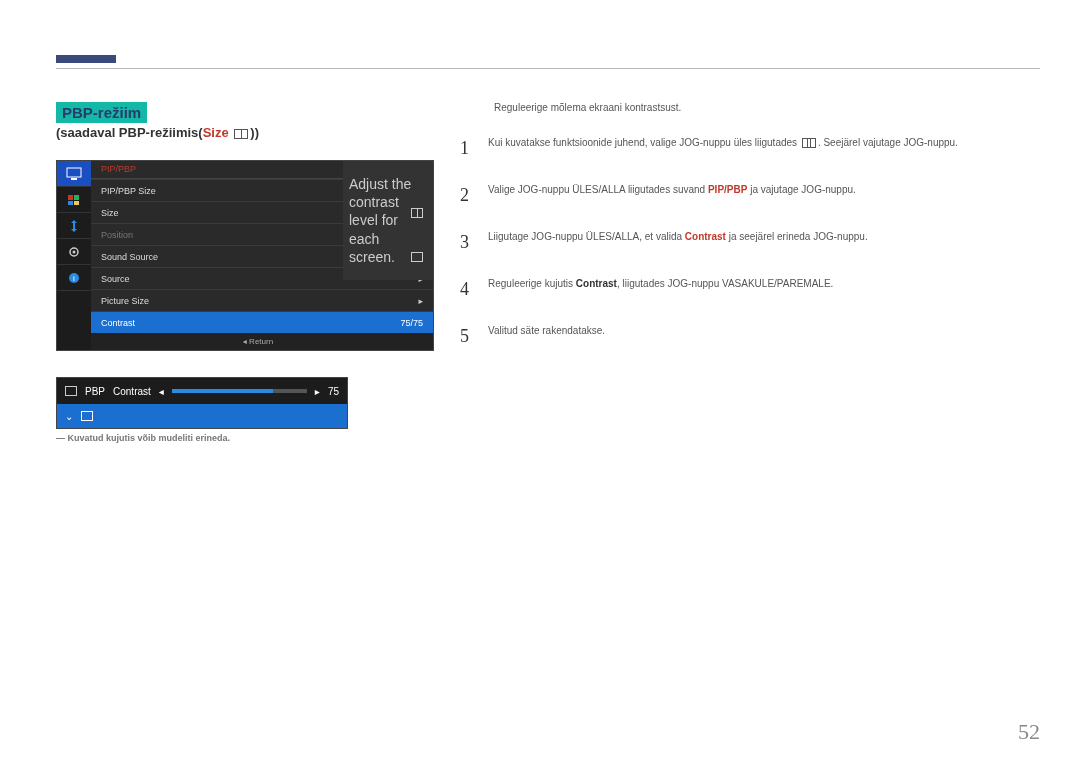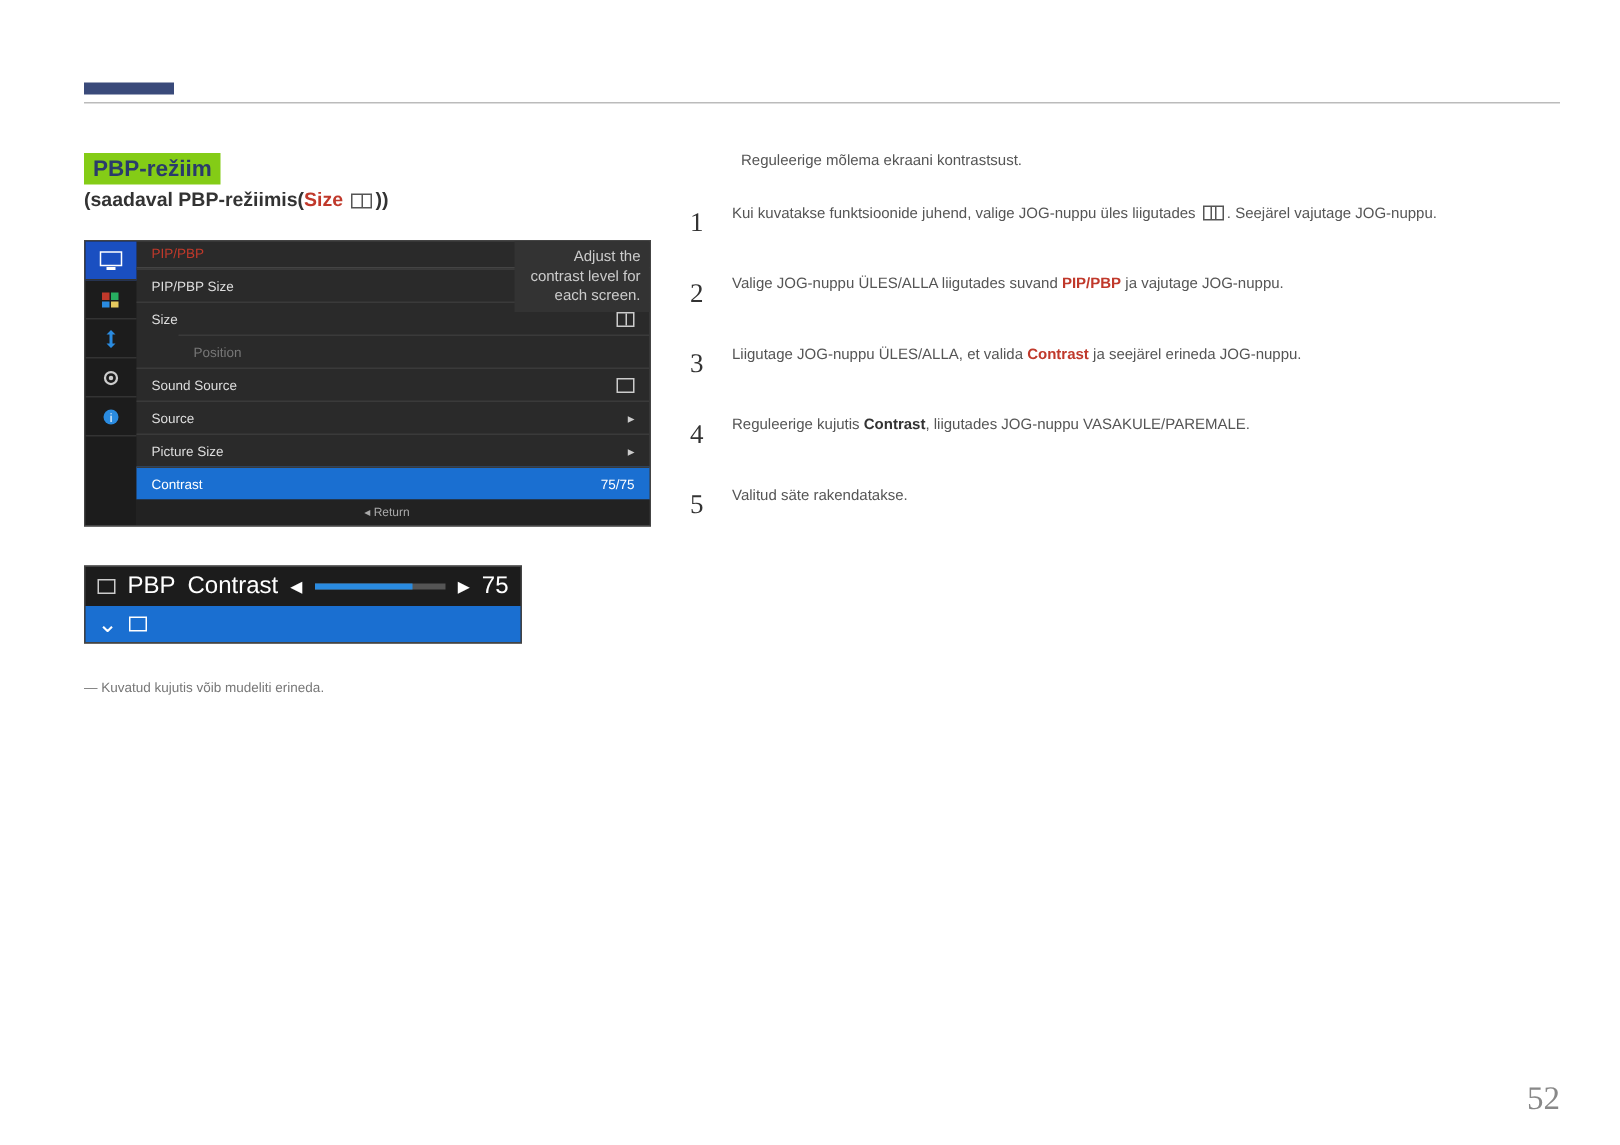--- a/index.html
+++ b/index.html
@@ -27,21 +27,21 @@
     background: #3a4a7a;
   }
   .left-col {
     position: absolute;
     left: 56px;
     top: 102px;
     width: 380px;
   }
   .mode-badge {
     display: inline-block;
-    background: #84cc16;
+    background: #14b8a6;
     color: #2a3b6b;
     font-weight: bold;
     font-size: 15px;
     padding: 2px 6px;
   }
   .sub-heading {
     margin-top: 2px;
     font-size: 13px;
     font-weight: bold;
     color: #333;
@@ -86,51 +86,50 @@
   }
   .menu-item {
     height: 22px;
     display: flex;
     align-items: center;
     justify-content: space-between;
     padding: 0 10px;
     border-top: 1px solid #3a3a3a;
     font-size: 9px;
   }
-  .menu-item.dim { color: #777; margin-left: 28px; }
+  .menu-item.dim { color: #777; }
   .menu-item.selected { background: #1a6fd1; color: #fff; }
   .menu-right-tip {
     position: absolute;
     right: 0;
     top: 0;
     width: 90px;
     background: #333;
     color: #ccc;
-    font-size: 10px;
-    padding: 4px 6px;
+    font-size: 14px;
+    padding: 14px 6px;
     line-height: 1.3;
-    text-align: right;
   }
   .menu-footer {
     text-align: center;
     font-size: 8px;
     color: #aaa;
     padding: 4px 8px 4px 0;
     background: #222;
   }
   .small-icon { display:inline-block; width:12px; height:10px; border:1px solid #ccc; position:relative; vertical-align:middle; }
   .small-icon::after { content:""; position:absolute; left:50%; top:0; bottom:0; border-left:1px solid #ccc; }
   .small-icon.single::after { display:none; }
   .arrow-right { font-size:9px; color:#ccc; }
   .slider-box {
     margin-top: 26px;
     width: 292px;
     background: #1c1c1c;
     color: #fff;
-    font-size: 16px;
+    font-size: 10px;
     border: 1px solid #444;
   }
   .slider-row {
     display: flex;
     align-items: center;
     height: 26px;
     padding: 0 8px;
     gap: 8px;
   }
   .slider-track {
@@ -147,23 +146,24 @@
   }
   .slider-bottom {
     height: 24px;
     background: #1a6fd1;
     display: flex;
     align-items: center;
     padding: 0 8px;
     gap: 8px;
   }
   .footnote {
-    margin-top: 24px;
+    margin-top: 4px;
     font-size: 9px;
     color: #777;
+    font-weight: bold;
   }
   .right-col {
     position: absolute;
     left: 460px;
     top: 102px;
     right: 40px;
   }
   .intro {
     font-size: 10px;
     color: #555;

